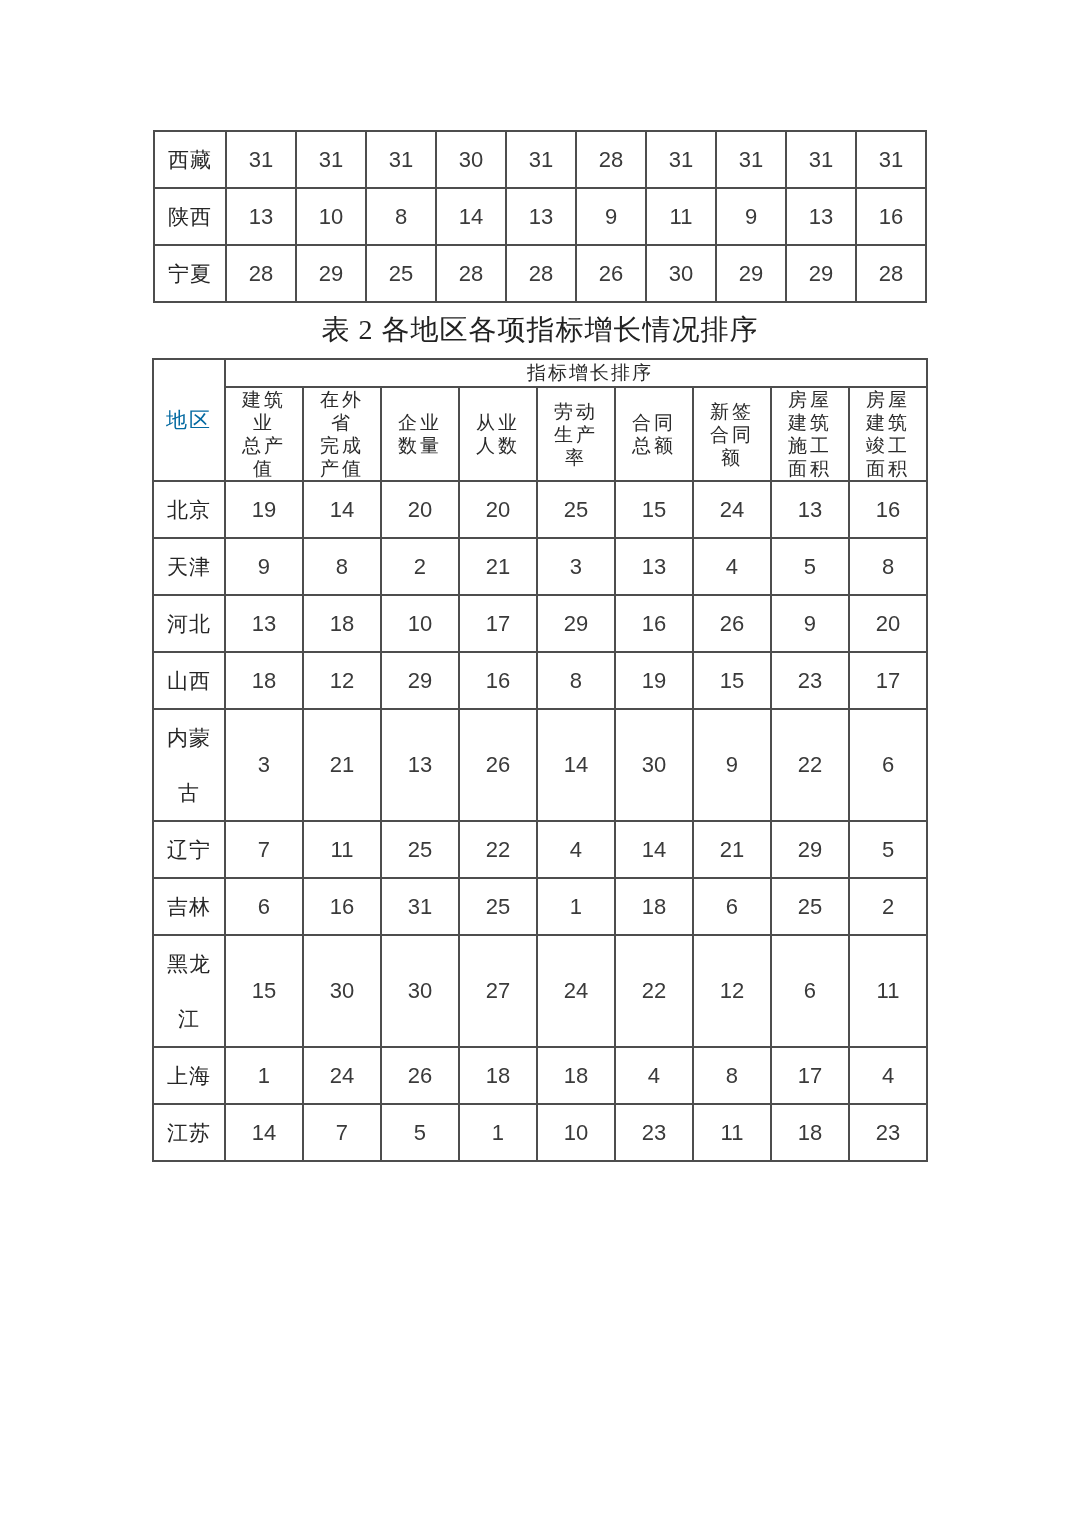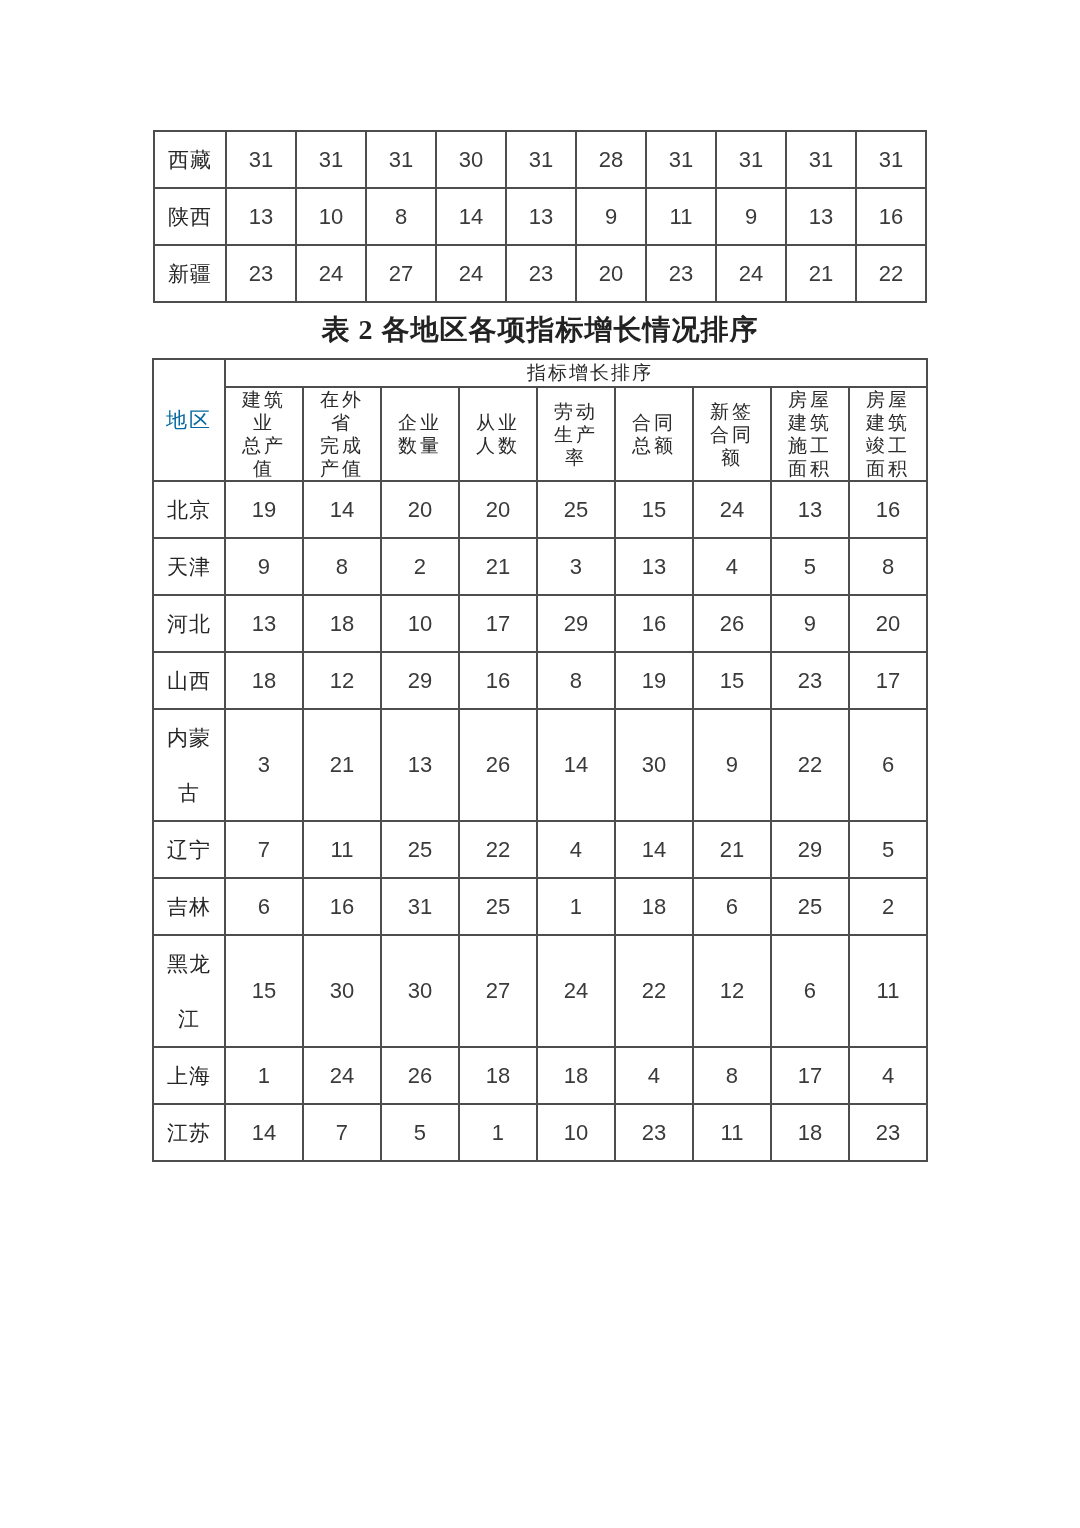--- a/index.html
+++ b/index.html
@@ -38,21 +38,21 @@
     width: 772px;
     margin-top: 130px;
   }
   .t1 td { height: 56px; }
   
   .tbl-title {
     width: 772px;
     margin: 11px auto 12px auto;
     text-align: center;
     font-family: "Liberation Serif", "DejaVu Serif", serif;
-    font-weight: bold;
+    font-weight: normal;
     font-size: 28px;
     color: #222222;
     letter-spacing: 1px;
     line-height: 32px;
   }
   
   .t2 { width: 772px; }
   .t2 .group-head {
     height: 14px;
     font-size: 19px;
@@ -130,31 +130,31 @@
           <td class="num">8</td>
           <td class="num">14</td>
           <td class="num">13</td>
           <td class="num">9</td>
           <td class="num">11</td>
           <td class="num">9</td>
           <td class="num">13</td>
           <td class="num">16</td>
         </tr>
         <tr>
-          <td class="region">新疆</td>
-          <td class="num">23</td>
-          <td class="num">24</td>
-          <td class="num">27</td>
-          <td class="num">24</td>
-          <td class="num">23</td>
-          <td class="num">20</td>
-          <td class="num">23</td>
-          <td class="num">24</td>
-          <td class="num">21</td>
-          <td class="num">22</td>
+          <td class="region">宁夏</td>
+          <td class="num">28</td>
+          <td class="num">29</td>
+          <td class="num">25</td>
+          <td class="num">28</td>
+          <td class="num">28</td>
+          <td class="num">26</td>
+          <td class="num">30</td>
+          <td class="num">29</td>
+          <td class="num">29</td>
+          <td class="num">28</td>
         </tr>
       </tbody>
   </table>
 
   <div class="tbl-title">表 2 各地区各项指标增长情况排序</div>
 
   <table class="t2">
     <colgroup>
       <col style="width:72px">
       <col style="width:78px">

